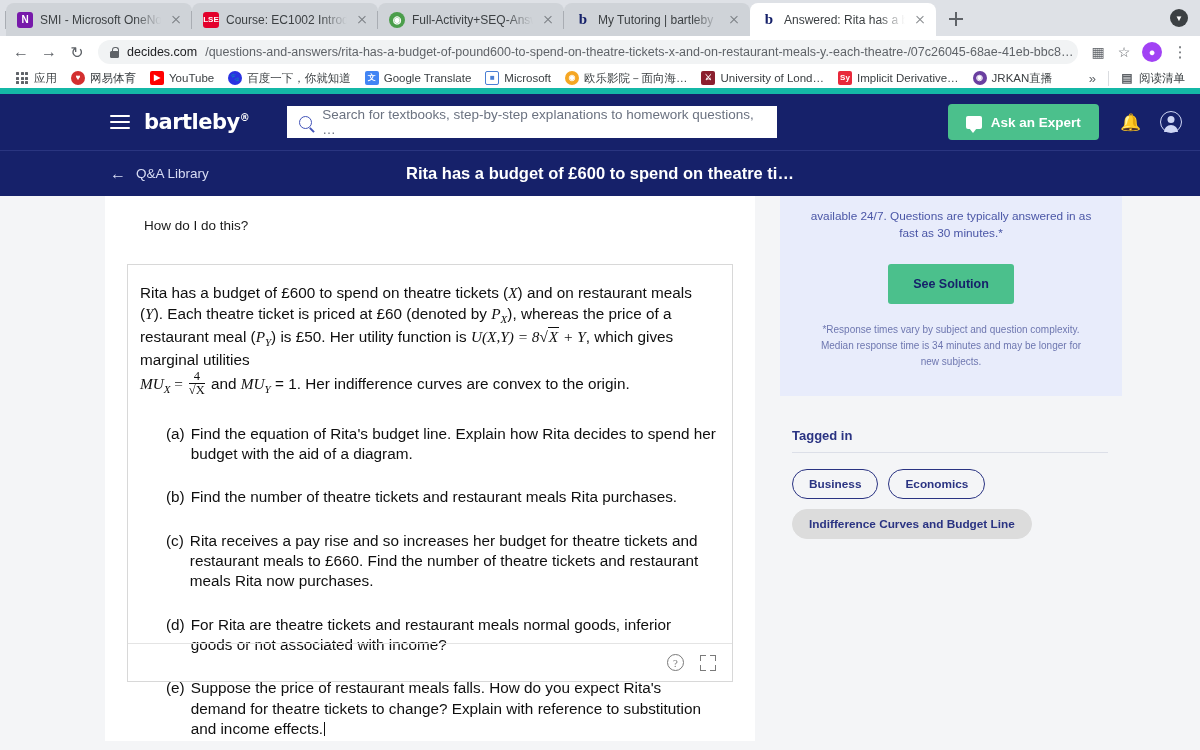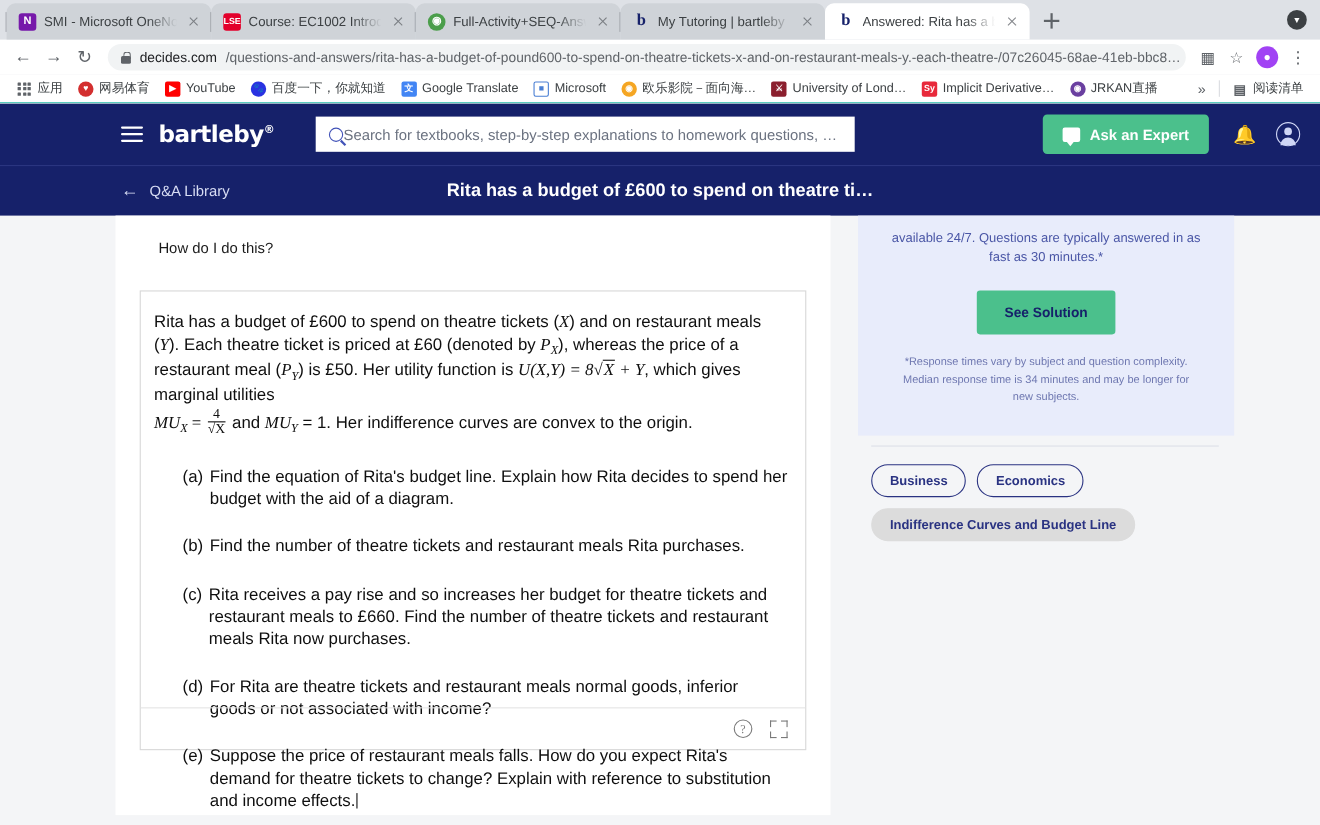--- a/index.html
+++ b/index.html
@@ -102,21 +102,21 @@
   .avatar-chip {
     width: 20px; height: 20px; border-radius: 50%; background: #a142f4;
     display: flex; align-items: center; justify-content: center;
     color: #fff; font-size: 11px; margin: 0 4px; flex: 0 0 20px;
   }
   .kebab { font-size: 15px; color: #5f6368; letter-spacing: 0; }
 
   .bookmarks {
     height: 26px; background: #ffffff; display: flex; align-items: center;
     gap: 0; padding: 0 8px; font-size: 11.5px; color: #3c4043;
-    border-bottom: 1px solid #14b8a6;
+    border-bottom: 6px solid #14b8a6;
   }
   .bm {
     display: flex; align-items: center; gap: 5px; padding: 2px 7px;
     white-space: nowrap; border-radius: 4px;
   }
   .bm-ico {
     width: 14px; height: 14px; flex: 0 0 14px; border-radius: 2px;
     display: flex; align-items: center; justify-content: center;
     font-size: 8px; color: #fff; font-weight: bold; line-height: 1;
   }
@@ -140,21 +140,21 @@
   .hamburger { width: 20px; height: 14px; display: flex; flex-direction: column;
                justify-content: space-between; flex: 0 0 20px; }
   .hamburger i { height: 2px; background: #fff; display: block; border-radius: 1px; }
   .logo {
     color: #ffffff; font-size: 21px; font-weight: bold; margin-left: 14px;
     letter-spacing: -0.5px; font-family: "DejaVu Sans", sans-serif;
   }
   .logo sup { font-size: 10px; vertical-align: super; }
   .searchbox {
     width: 490px; height: 32px; background: #fff; margin-left: 38px;
-    display: flex; align-items: center; padding: 0 12px;
+    display: flex; align-items: center; gap: 10px; padding: 0 12px;
     font-size: 13.5px; color: #6b7280;
   }
   .mag {
     width: 13px; height: 13px; border: 1.8px solid #4253b8; border-radius: 50%;
     position: relative; flex: 0 0 13px;
   }
   .mag::after {
     content: ""; position: absolute; right: -4px; bottom: -3px;
     width: 6px; height: 1.8px; background: #4253b8; transform: rotate(45deg);
   }
@@ -479,20 +479,21 @@
         <div>available 24/7. Questions are typically answered in as</div>
         <div>fast as 30 minutes.*</div>
         <div class="see-sol">See Solution</div>
         <div class="promo-note">
           <div>*Response times vary by subject and question complexity.</div>
           <div>Median response time is 34 minutes and may be longer for</div>
           <div>new subjects.</div>
         </div>
       </div>
 
+      <div class="tagged-title">Tagged in</div>
       <div class="tag-rule"></div>
       <div class="tags">
         <span class="tag">Business</span>
         <span class="tag">Economics</span>
         <span class="tag filled">Indifference Curves and Budget Line</span>
       </div>
     </div>
 
   </div>
 </div>

